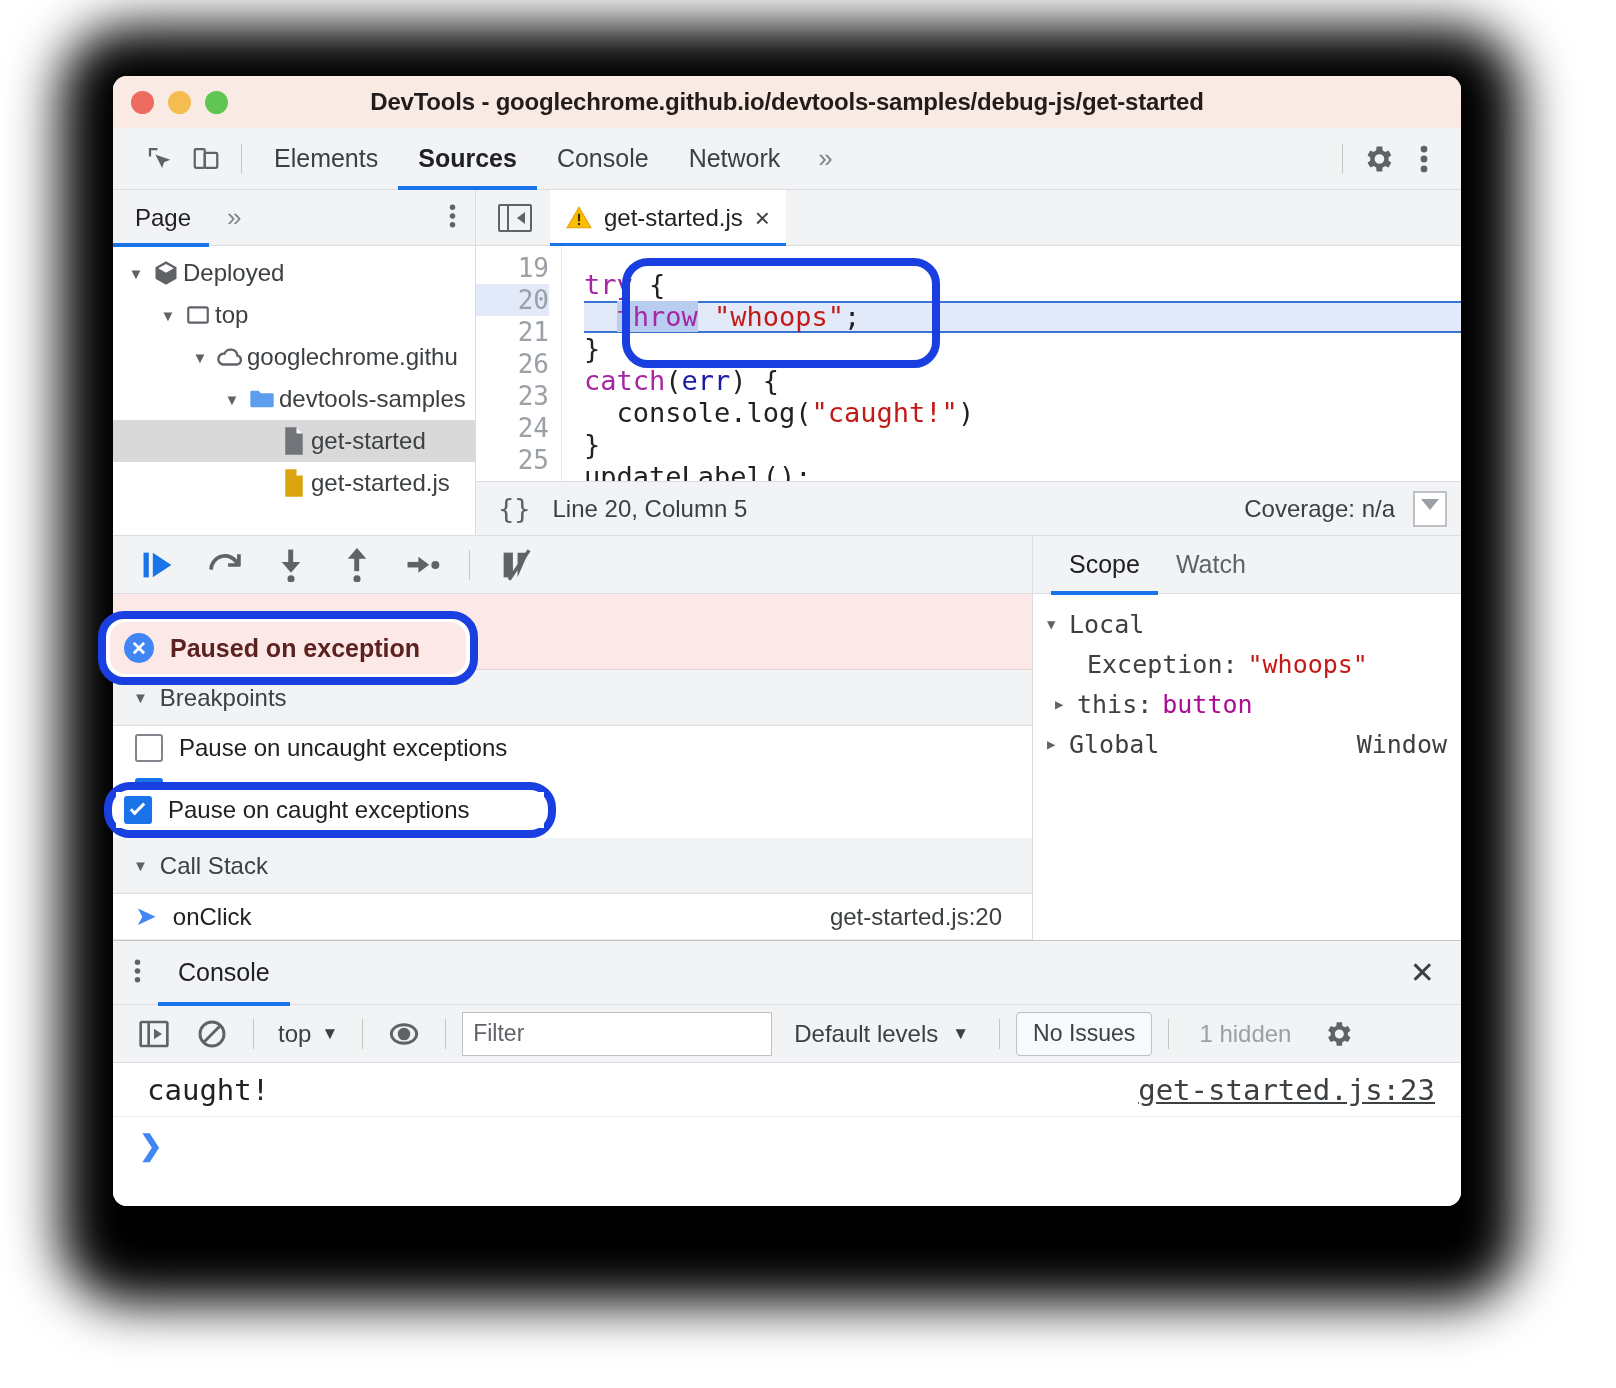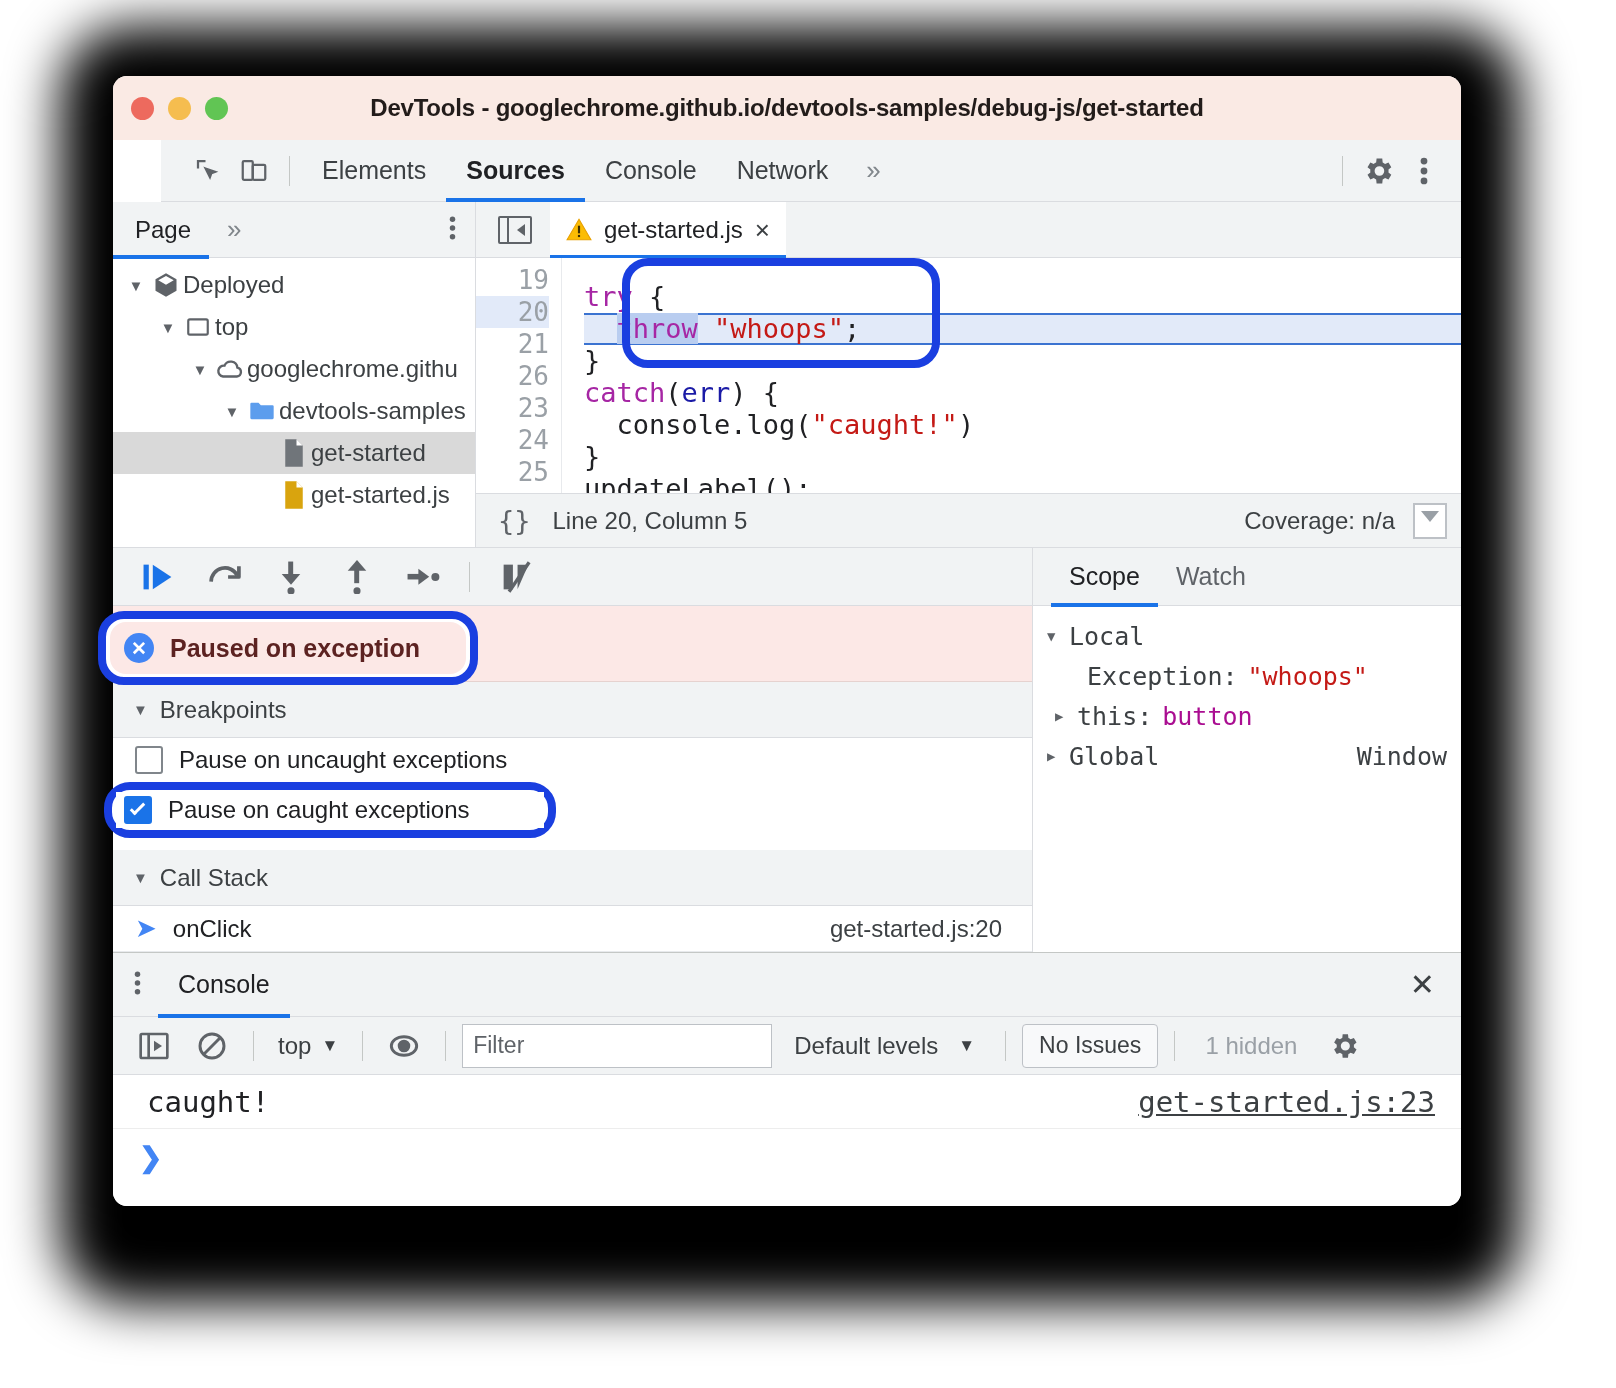--- a/index.html
+++ b/index.html
@@ -33,21 +33,21 @@
     width: 1348px; height: 1130px;
     background: #ffffff;
     border-radius: 14px;
     overflow: hidden;
     display: flex;
     flex-direction: column;
   }
 
   
   .titlebar {
-    height: 64px;
+    height: 52px;
     background: #faeae4;
     display: flex;
     align-items: center;
     position: relative;
     flex: none;
   }
   .traffic { display: flex; gap: 14px; padding-left: 18px; }
   .dot { width: 23px; height: 23px; border-radius: 50%; }
   .dot.red { background: #ed6a5e; }
   .dot.yellow { background: #f5bd4f; }
@@ -65,21 +65,20 @@
 
   
   .tabbar {
     height: 62px;
     background: #f1f3f4;
     border-bottom: 1px solid #dadce0;
     display: flex;
     align-items: center;
     flex: none;
     padding-left: 24px;
-    margin-left: 48px;
   }
   .icon-btn {
     width: 46px; height: 46px;
     display: flex; align-items: center; justify-content: center;
     color: #5f6368;
   }
   .vline { width: 1px; height: 30px; background: #c4c7c5; margin: 0 12px; }
   .maintab {
     position: relative;
     height: 62px;
@@ -283,21 +282,21 @@
     display:flex; align-items:center; padding: 0 14px 0 16px; gap: 8px; flex:none;
   }
   .ct-btn { width: 50px; height: 46px; display:flex;align-items:center;justify-content:center; color:#5f6368;}
   .ct-sep { width:1px;height:30px;background:#c4c7c5;margin:0 8px; }
   .ctx-sel { display:flex; align-items:center; gap:10px; font-size:24px; color:#3c4043; padding: 0 8px; }
   .filter-input {
     width: 310px; height: 44px; border: 1px solid #bdc1c6; background: #fff;
     font-size: 23px; color: #5f6368; padding: 0 10px; font-family: "Liberation Sans", sans-serif;
     display:flex; align-items:center;
   }
-  .levels { display:flex;align-items:center;gap:20px;font-size:24px;color:#3c4043;padding:0 14px; }
+  .levels { display:flex;align-items:center;gap:14px;font-size:24px;color:#3c4043;padding:0 14px; }
   .issues-btn {
     height: 44px; border:1px solid #bdc1c6; border-radius:4px; background:#f8f9fa;
     display:flex;align-items:center;padding:0 16px;font-size:23px;color:#3c4043;
   }
   .hidden-cnt { font-size:24px; color:#9aa0a6; padding:0 14px; }
 
   .console-msgs { flex:1; background:#fff; min-height:0; }
   .msg-row {
     height: 54px; display:flex; align-items:center; padding: 0 26px 0 34px;
     border-bottom: 1px solid #ededed;

